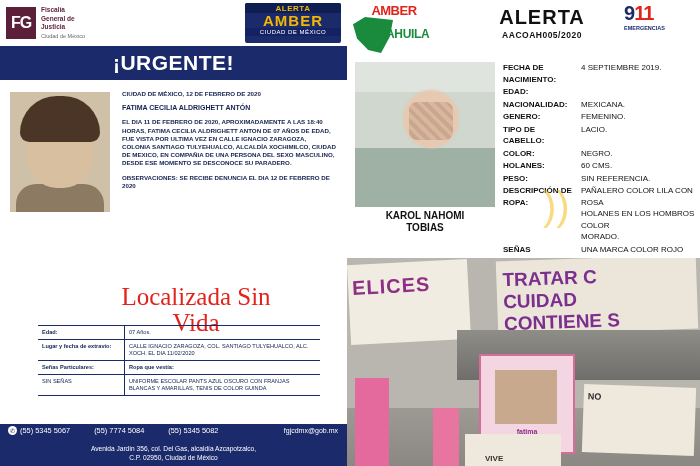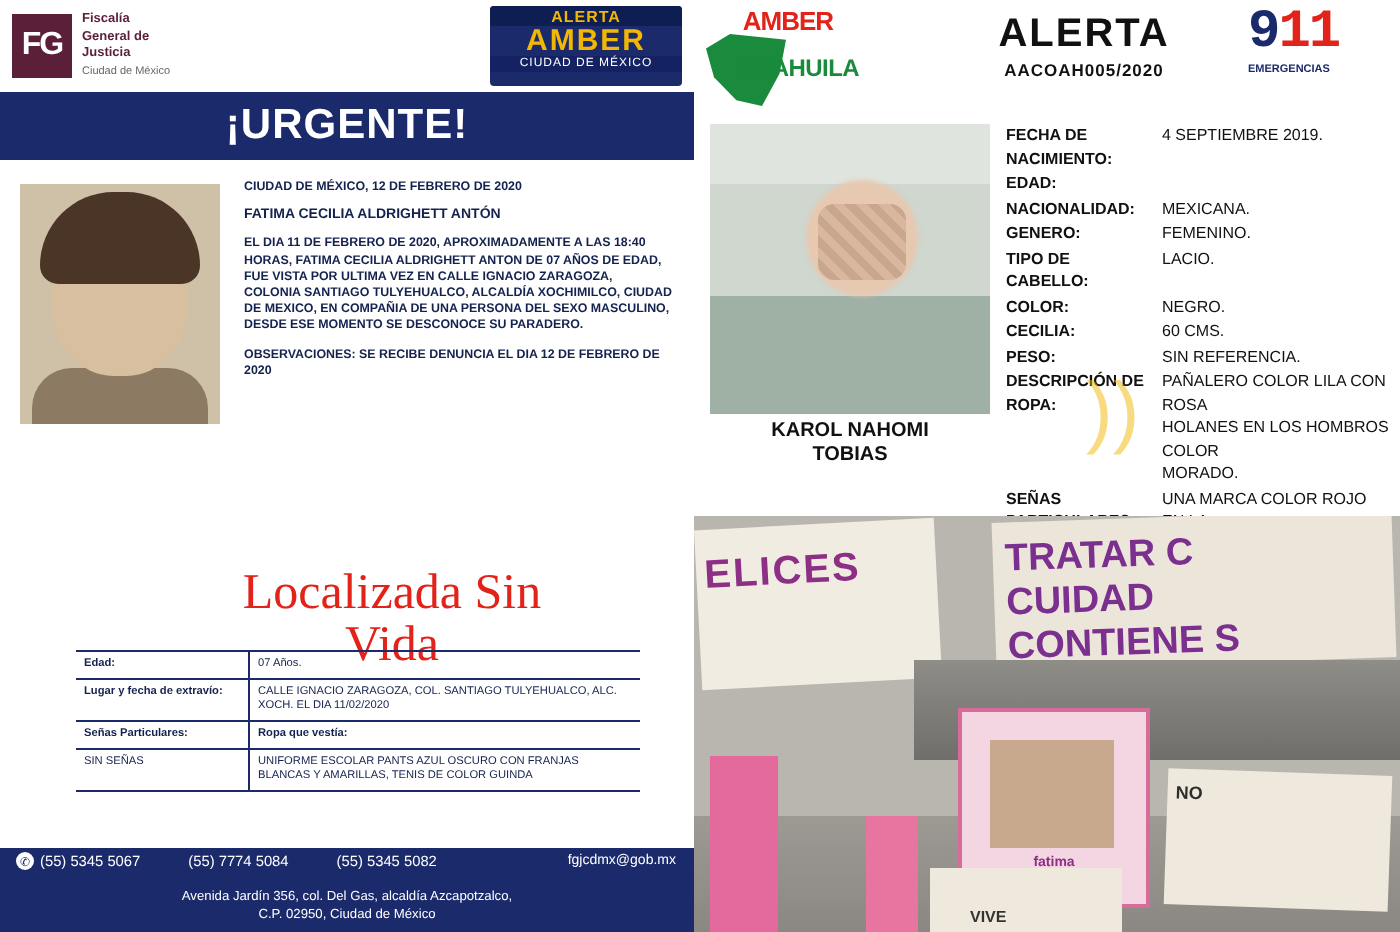--- a/index.html
+++ b/index.html
@@ -144,21 +144,21 @@
     font-size:20px;font-weight:bold;color:#111;letter-spacing:1px;
   }
   .alerta-sub{
     position:absolute;left:120px;top:30px;width:150px;text-align:center;
     font-size:8.5px;font-weight:bold;color:#111;letter-spacing:.5px;
   }
   .r911{
     position:absolute;right:4px;top:2px;width:72px;height:40px;
   }
   .r911 .nine{
-    font-size:27px;font-weight:bold;color:#1b2a6b;letter-spacing:-1px;font-family:Liberation Mono, monospace;
+    font-size:20px;font-weight:bold;color:#1b2a6b;letter-spacing:-1px;
   }
   .r911 .nine .red{color:#e2231a;}
   .r911 .emer{font-size:5.5px;font-weight:bold;color:#1b2a6b;line-height:6px;}
 
   .r-mid{
     position:absolute;left:0;top:58px;width:353px;height:200px;background:#ffffff;
   }
   .baby{
     position:absolute;left:8px;top:4px;width:140px;height:145px;
     background:#cfd7cf;overflow:hidden;
@@ -384,21 +384,21 @@
         <div class="fr">
           <div class="fk" style="white-space:pre-line">TIPO DE
 CABELLO:</div>
           <div class="fv">LACIO.</div>
         </div>
         <div class="fr">
           <div class="fk">COLOR:</div>
           <div class="fv">NEGRO.</div>
         </div>
         <div class="fr">
-          <div class="fk">CECILIA:</div>
+          <div class="fk">HOLANES:</div>
           <div class="fv">60 CMS.</div>
         </div>
         <div class="fr">
           <div class="fk">PESO:</div>
           <div class="fv">SIN REFERENCIA.</div>
         </div>
         <div class="fr">
           <div class="fk" style="white-space:pre-line">DESCRIPCIÓN DE
 ROPA:</div>
           <div class="fv" style="white-space:pre-line">PAÑALERO COLOR LILA CON ROSA

